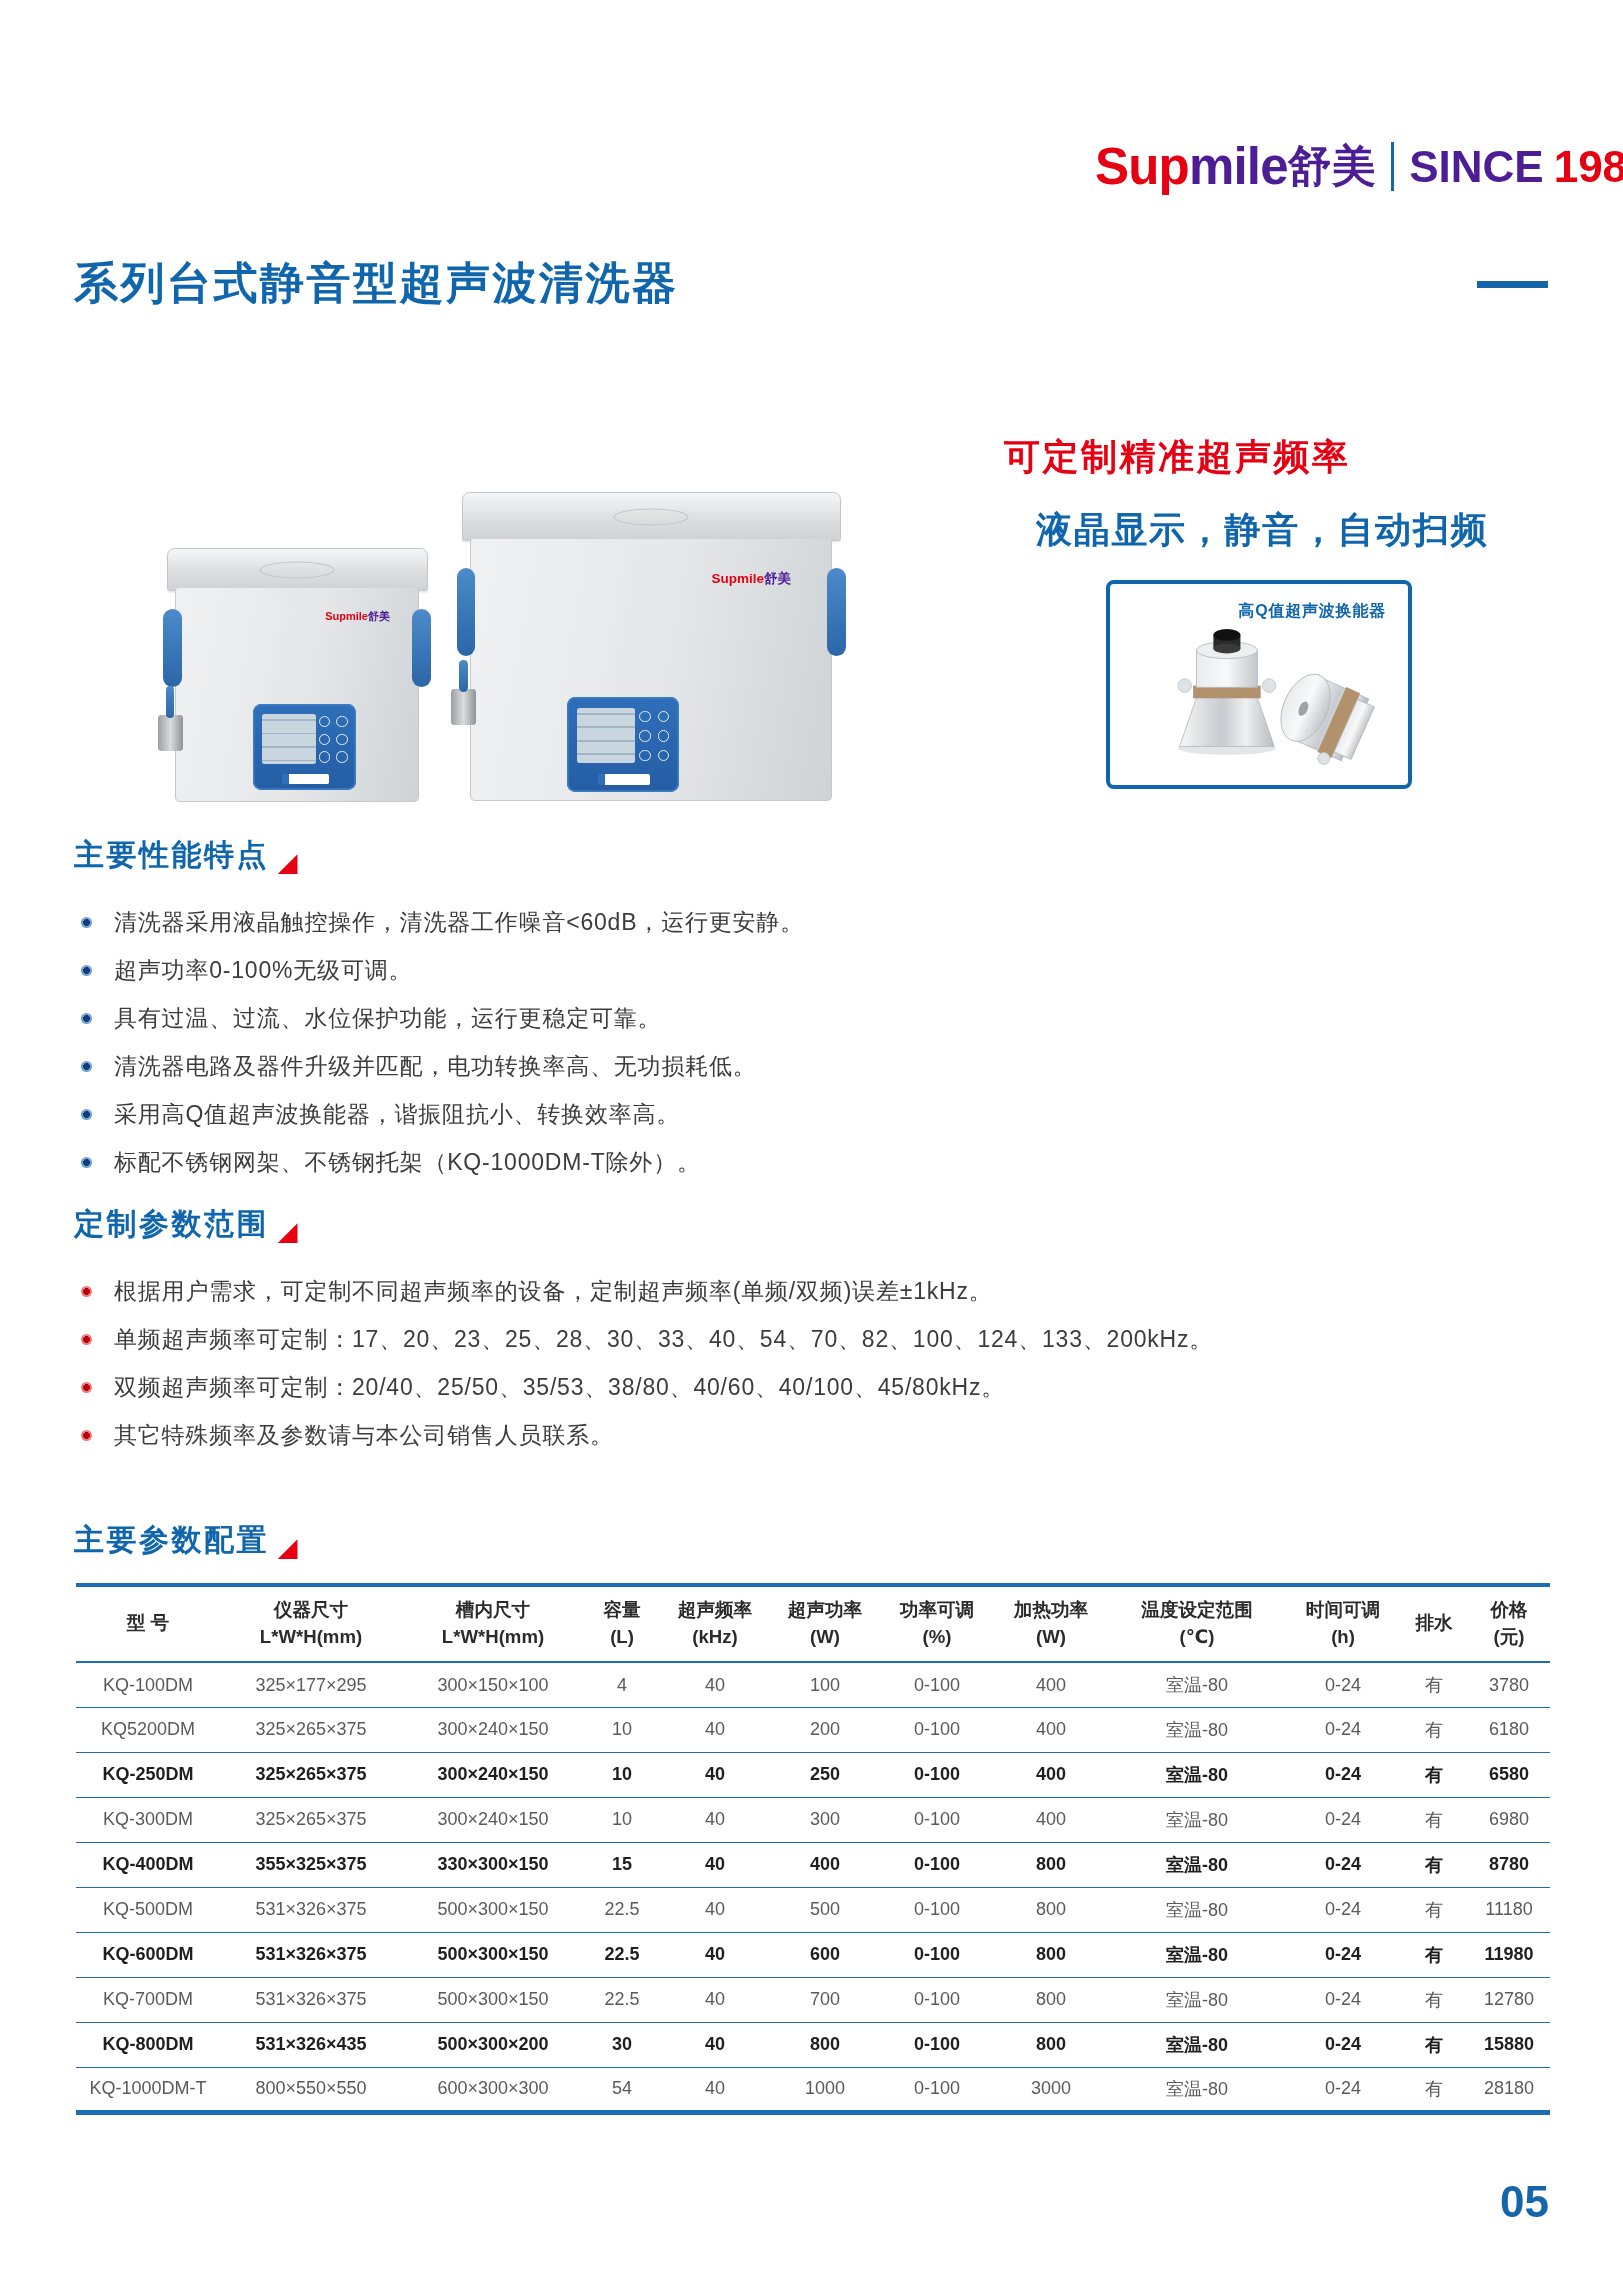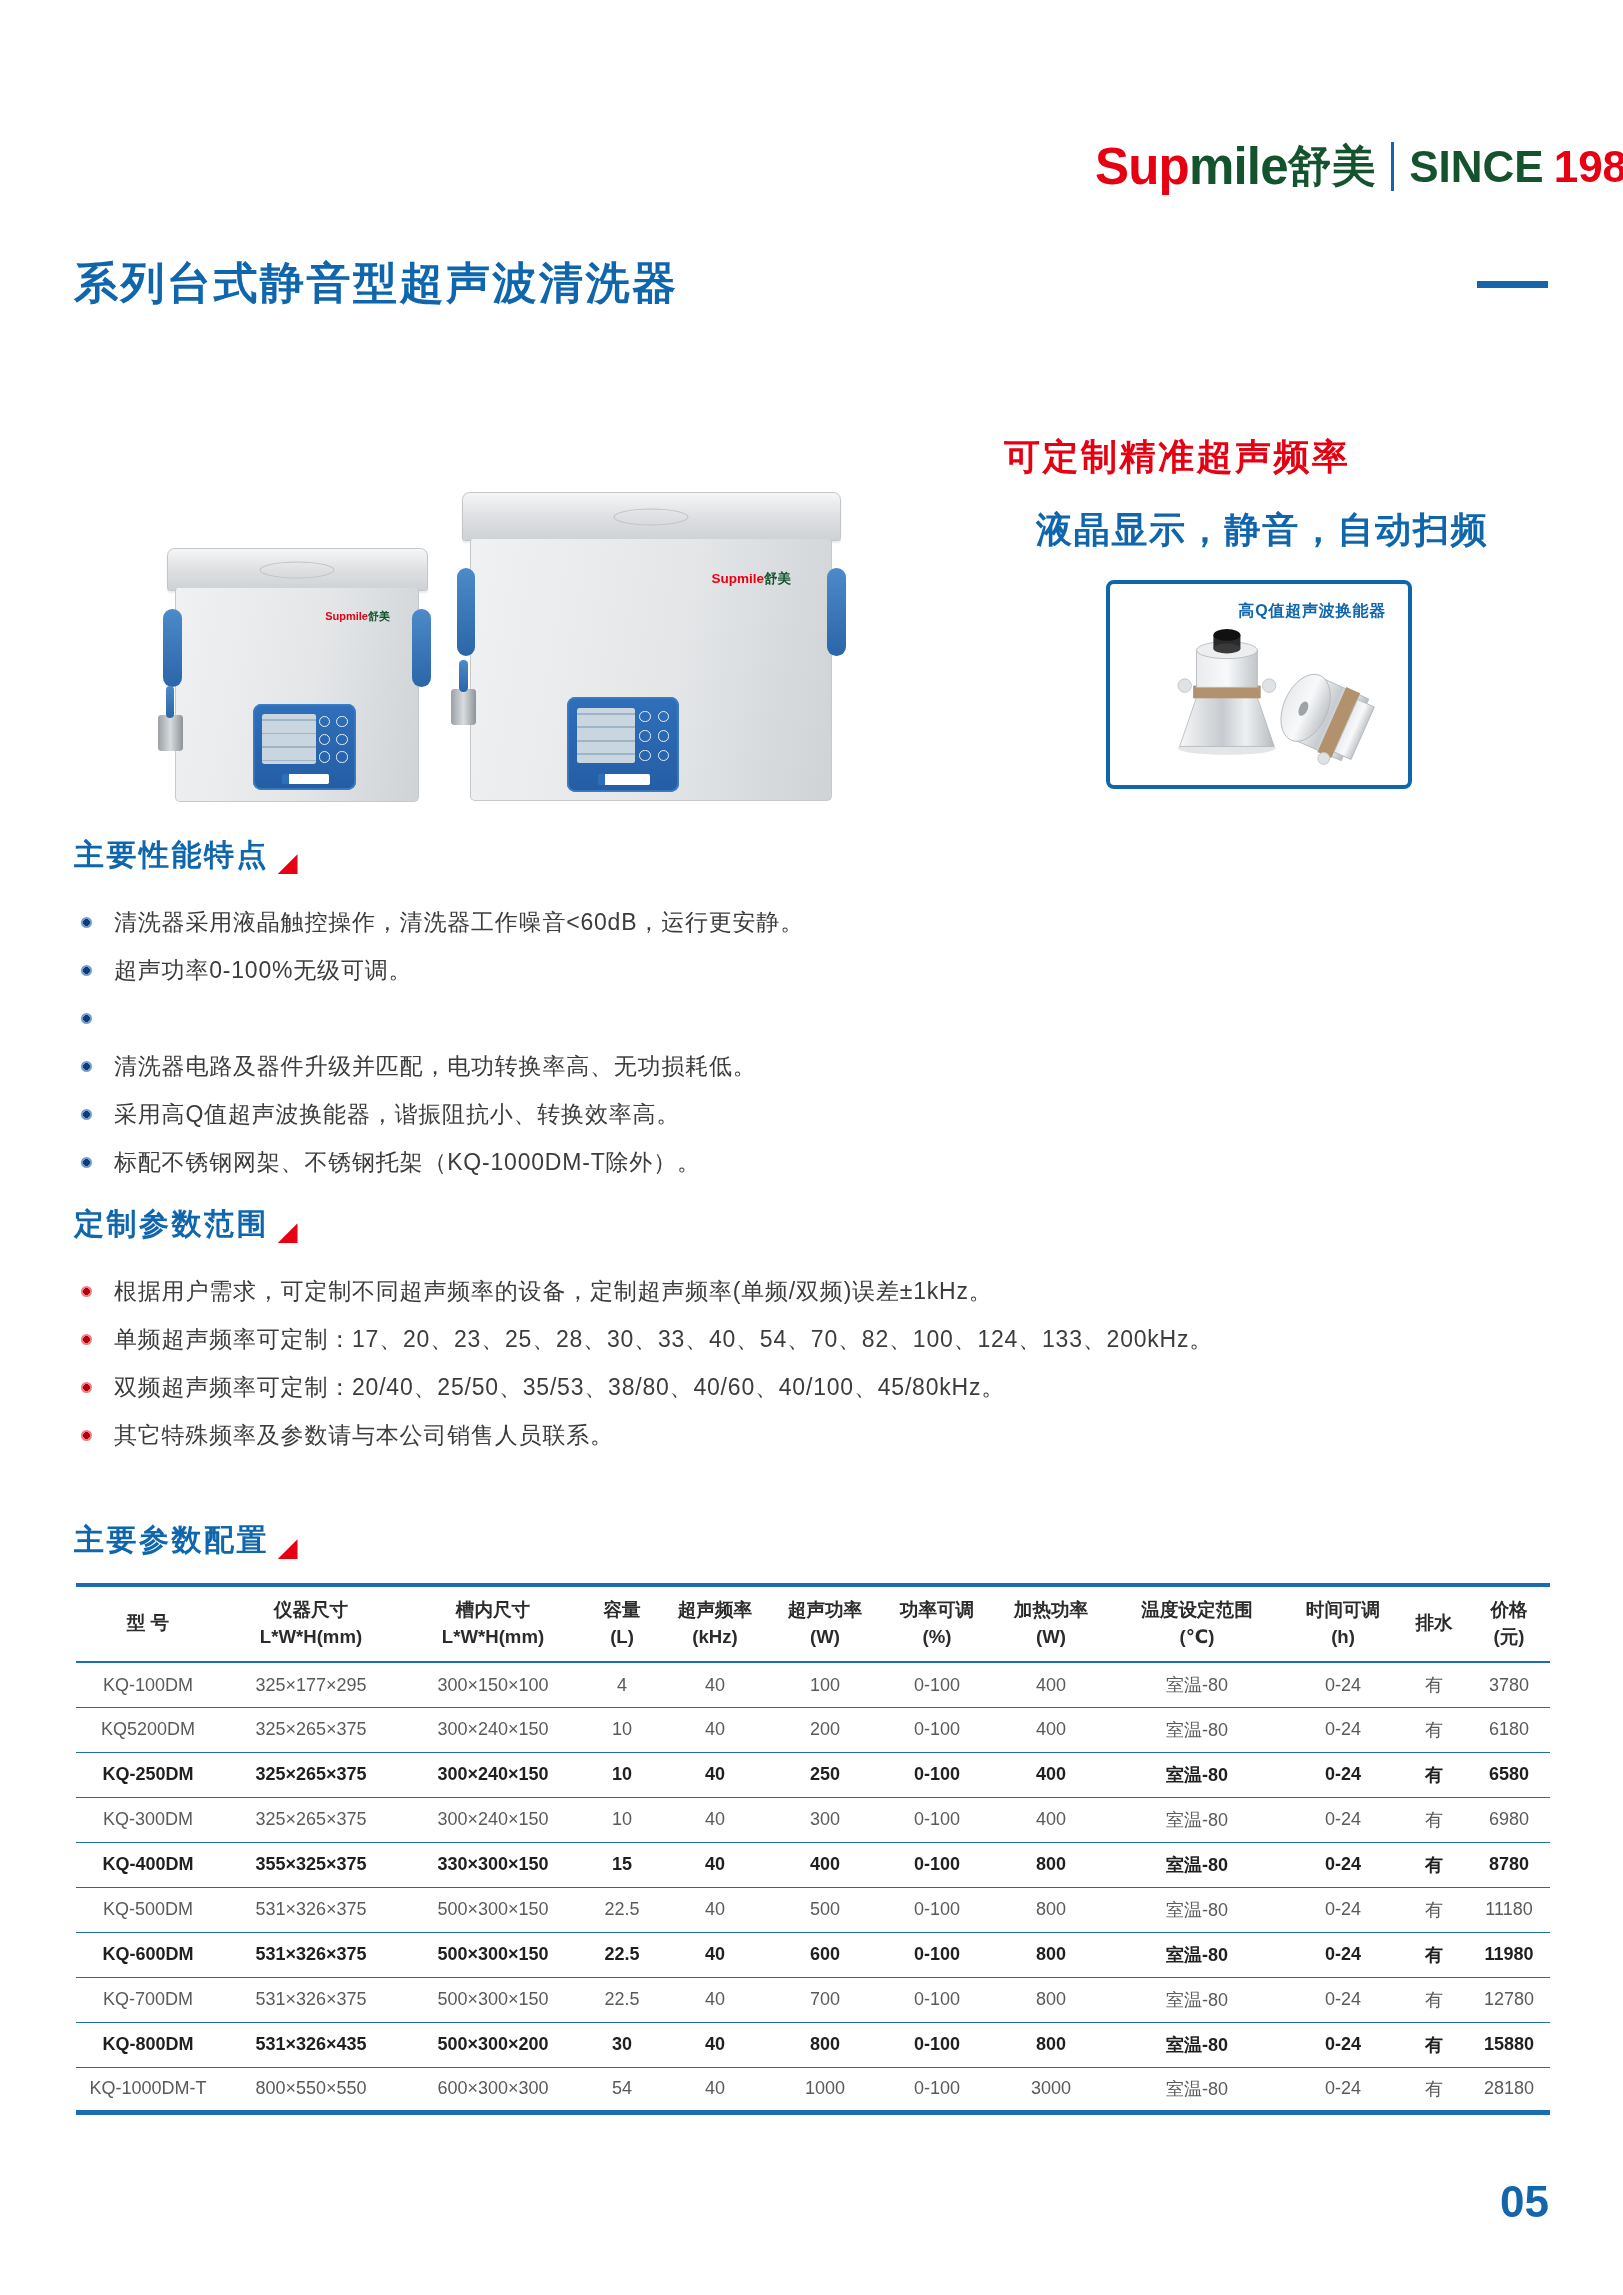--- a/index.html
+++ b/index.html
@@ -6,21 +6,21 @@
   #page{position:relative;width:1623px;height:2295px;background:#ffffff;overflow:hidden;
         font-family:"Liberation Sans","DejaVu Sans",sans-serif;}
 
   
   .logo{position:absolute;top:137px;left:1095px;display:flex;align-items:center;white-space:nowrap;}
   .logo .latin{font-size:51px;font-weight:bold;letter-spacing:-0.8px;}
   .logo .cn{font-size:44px;font-weight:bold;}
   .logo .div{width:3.4px;height:49px;background:#1565ab;margin:0 15px;}
   .logo .since{font-size:44px;font-weight:bold;letter-spacing:0px;}
   .c-red{color:#e60012;}
-  .c-blue{color:#14532d;}
+  .c-blue{color:#4c1d95;}
   .logo-dash{position:absolute;top:281px;left:1477px;width:71px;height:6.8px;background:#1565ab;}
 
   
   .page-title{position:absolute;top:254px;left:74px;font-size:44px;font-weight:bold;color:#1066ad;letter-spacing:2.5px;}
 
   
   .h-red{position:absolute;top:433px;left:1004px;font-size:36px;font-weight:bold;color:#e60012;letter-spacing:2.5px;}
   .h-blue{position:absolute;top:506px;left:1004px;font-size:36px;font-weight:bold;color:#1066ad;letter-spacing:1.7px;margin-left:32px;}
 
   
@@ -191,20 +191,21 @@
       <div class="bullet-item">
         <span class="dot"></span>
         <span>清洗器采用液晶触控操作，清洗器工作噪音&lt;60dB，运行更安静。</span>
       </div>
       <div class="bullet-item">
         <span class="dot"></span>
         <span>超声功率0-100%无级可调。</span>
       </div>
       <div class="bullet-item">
         <span class="dot"></span>
+        <span>具有过温、过流、水位保护功能，运行更稳定可靠。</span>
       </div>
       <div class="bullet-item">
         <span class="dot"></span>
         <span>清洗器电路及器件升级并匹配，电功转换率高、无功损耗低。</span>
       </div>
       <div class="bullet-item">
         <span class="dot"></span>
         <span>采用高Q值超声波换能器，谐振阻抗小、转换效率高。</span>
       </div>
       <div class="bullet-item">

